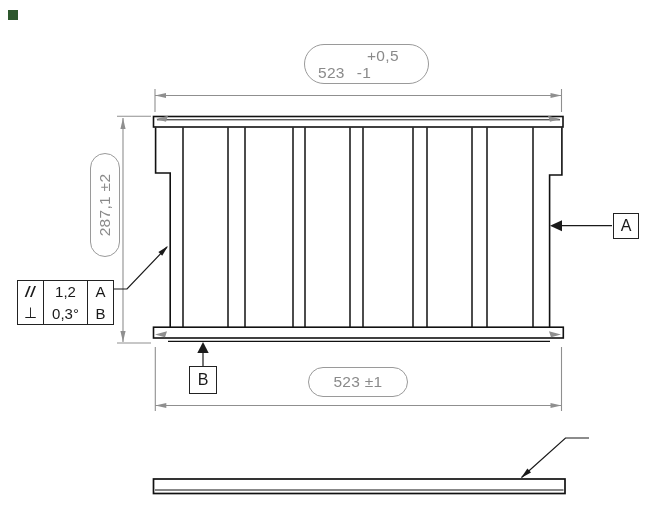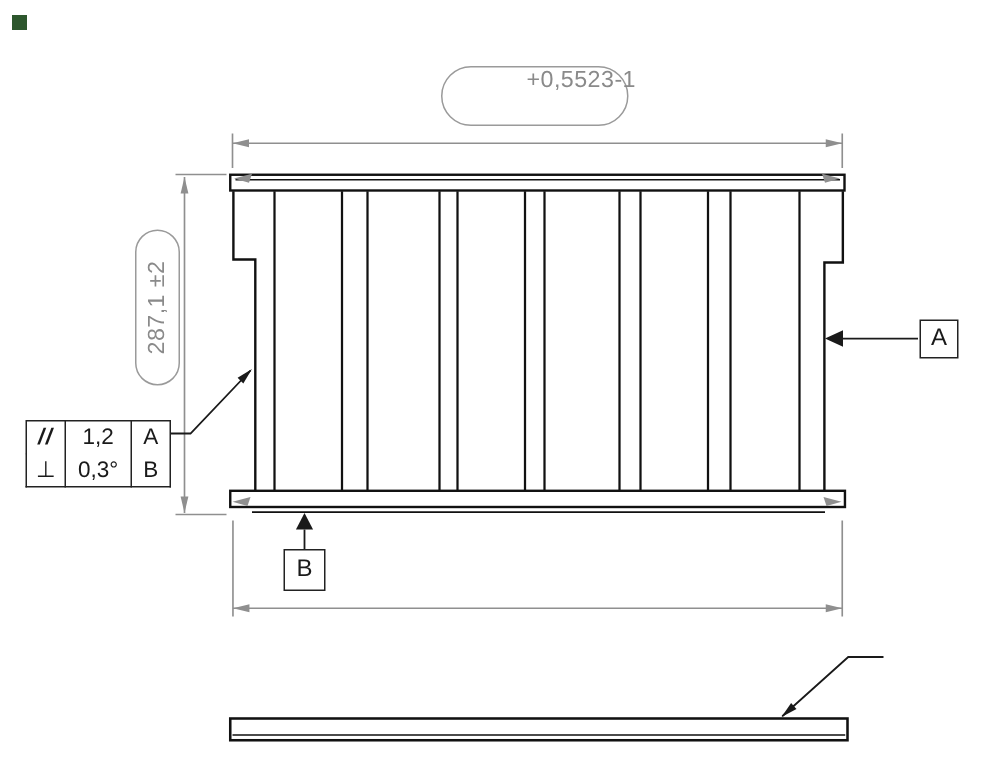--- a/index.html
+++ b/index.html
@@ -8,24 +8,24 @@
     font-family:"Liberation Sans", sans-serif;
   }
   #linework{position:absolute;left:0;top:0;}
   .abs{position:absolute;box-sizing:border-box;}
   
   .oval{
     border:1.4px solid #9a9a9a;background:#ffffff;color:#8a8a8a;
     display:flex;align-items:center;justify-content:center;
     font-size:15.5px;letter-spacing:0.3px;
   }
-  .dim-top{left:294px;top:44px;width:125px;height:40px;border-radius:20px;
-    flex-direction:row;justify-content:center;align-items:flex-start;padding-left:13px;line-height:17px;}
+  .dim-top{left:304px;top:44px;width:125px;height:40px;border-radius:20px;
+    flex-direction:column;justify-content:center;align-items:flex-start;padding-left:13px;line-height:17px;}
   .dim-top .tol-up{margin-left:49px;}
-  .dim-top .val-row{display:flex;}
+  .dim-top .val-row{display:flex;gap:12px;}
   .dim-left{left:90px;top:153px;width:30px;height:104px;border-radius:15px;}
   .dim-left .rot{transform:rotate(-90deg);white-space:nowrap;}
   .dim-bottom{left:308px;top:367px;width:100px;height:30px;border-radius:15px;}
   
   .datum-box{
     border:1.5px solid #222;background:#fff;color:#1a1a1a;
     display:flex;align-items:center;justify-content:center;font-size:16px;
   }
   .datum-a{left:613px;top:213px;width:26px;height:26px;}
   .datum-b{left:189px;top:366px;width:28px;height:28px;}
@@ -142,20 +142,23 @@
     <div class="val-row">
       <span>523</span>
       <span>-1</span>
     </div>
   </div>
 
   <div class="abs oval dim-left">
     <div class="rot">287,1 ±2</div>
   </div>
 
+  <div class="abs oval dim-bottom">
+    <span>523 ±1</span>
+  </div>
 
   <div class="abs datum-box datum-a">
     <span>A</span>
   </div>
   <div class="abs datum-box datum-b">
     <span>B</span>
   </div>
 
   <div class="abs fcf fcf-par">
     <div class="cell c-sym">

